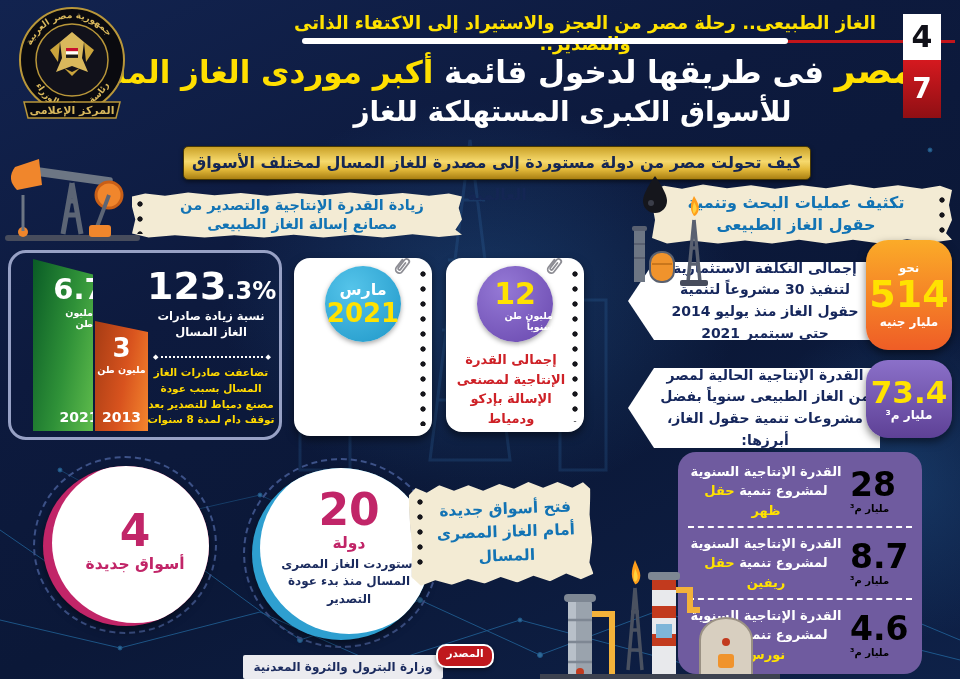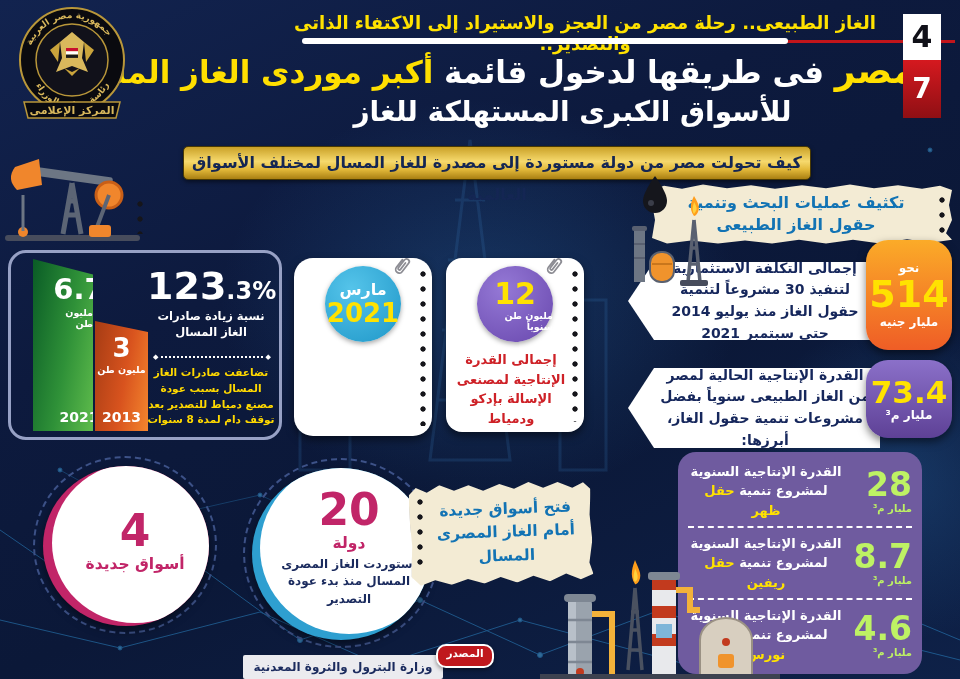--- a/index.html
+++ b/index.html
@@ -56,21 +56,21 @@
   .pct-num{font-weight:bold;font-size:38px;line-height:1;direction:ltr;}
   .pct-frac{font-size:24px;}
   .pct-label{font-size:11.5px;font-weight:bold;margin-top:4px;line-height:1.35;}
   .dotline{position:absolute;right:8px;top:100px;width:118px;display:flex;align-items:center;color:#fff;}
   .dotline .dl{flex:1;border-top:2px dotted #ffffff;margin:0 3px;}
   .dotline span{font-size:7px;}
   .chart-note{position:absolute;right:4px;top:112px;width:128px;text-align:center;
     color:#ffd900;font-weight:bold;font-size:10.5px;line-height:1.5;}
   
   .card{background:#ffffff;border-radius:16px;box-shadow:0 4px 8px rgba(0,0,0,.5);z-index:5;}
-  .card1{left:294px;top:258px;width:138px;height:178px;border-radius:19px;}
+  .card1{left:294px;top:258px;width:138px;height:178px;}
   .card2{left:446px;top:258px;width:138px;height:174px;}
   .card-badge{position:absolute;top:8px;left:50%;transform:translateX(-50%);width:76px;height:76px;border-radius:50%;
     display:flex;flex-direction:column;align-items:center;justify-content:center;color:#fff;box-shadow:0 2px 5px rgba(0,0,0,.35);}
   .badge-cyan{background:radial-gradient(circle at 35% 30%,#55c4ea,#1f97c8);}
   .badge-purple{background:radial-gradient(circle at 35% 30%,#9579d6,#6847ad);}
   .cb-l1{font-size:16px;font-weight:bold;line-height:1.1;}
   .badge-cyan .cb-l2{font-size:26px;font-weight:800;color:#ffe200;line-height:1.1;}
   .badge-purple .cb-l1{font-size:30px;font-weight:800;color:#ffe200;}
   .badge-purple .cb-l2{font-size:9.5px;font-weight:bold;color:#fff;}
   .card-body{position:absolute;top:92px;left:8px;right:16px;text-align:center;color:#ce2127;font-weight:bold;font-size:13px;line-height:1.5;}
@@ -87,21 +87,21 @@
   .stat1-badge{left:866px;top:240px;width:86px;height:110px;background:linear-gradient(180deg,#fbab28,#ef5d26);}
   .stat2-badge{left:866px;top:360px;width:86px;height:78px;background:linear-gradient(180deg,#8b70c9,#5e4196);}
   .sb-prefix{font-size:12px;font-weight:bold;}
   .sb-num{font-size:38px;font-weight:800;color:#ffe200;line-height:1.05;}
   .stat2-badge .sb-num{font-size:31px;}
   .sb-unit{font-size:12px;font-weight:bold;}
   
   .fields-panel{left:678px;top:452px;width:244px;height:222px;background:#6f5b9f;border-radius:18px;z-index:5;
     padding:4px 10px;display:flex;flex-direction:column;}
   .field-row{flex:1;display:flex;direction:rtl;align-items:center;gap:6px;padding:2px 0;}
-  .fr-numwrap{width:62px;text-align:right;color:#bef264;}
+  .fr-numwrap{width:62px;text-align:left;color:#000000;}
   .fr-num{font-size:33px;font-weight:800;line-height:1;}
   .fr-unit{font-size:10px;font-weight:bold;margin-top:2px;}
   .fr-text{flex:1;color:#ffffff;font-weight:bold;font-size:13px;line-height:1.5;text-align:center;}
   .fr-text .hl{color:#ffe200;}
   .field-sep{border-top:2px dashed #ffffff;height:0;}
   
   .big-circle{border-radius:50%;overflow:hidden;z-index:5;box-shadow:0 4px 10px rgba(0,0,0,.5);}
   .circle-markets{left:43px;top:466px;width:166px;height:160px;background:#c12568;}
   .circle-countries{left:252px;top:468px;width:178px;height:172px;background:#2e9fd0;}
   .circle-inner{position:absolute;inset:0;border-radius:50%;background:#ffffff;
@@ -228,20 +228,23 @@
     <rect x="84" y="90" width="22" height="12" rx="3" fill="#f0862c"></rect>
     <circle cx="18" cy="97" r="5" fill="#f0862c"></circle>
     <line x1="18" y1="60" x2="18" y2="96" stroke="#6d7684" stroke-width="3"></line>
   </svg>
 
   <div class="abs torn banner-right rtl">
     <span>تكثيف عمليات البحث وتنمية حقول الغاز الطبيعى</span>
   </div>
   <div class="abs dotcol" style="left:938px;top:194px;bottom:auto;height:42px;"></div>
 
+  <div class="abs torn banner-left rtl">
+    <span>زيادة القدرة الإنتاجية والتصدير من مصانع إسالة الغاز الطبيعى</span>
+  </div>
   <div class="abs dotcol" style="left:136px;top:198px;bottom:auto;height:36px;"></div>
 
   <svg class="abs refinery-icon" width="82" height="124" viewBox="0 0 82 124">
     <path d="M27 4 C27 4 15 20 15 29 a12 12 0 0 0 24 0 C39 20 27 4 27 4 Z" fill="#15161c"></path>
     <circle cx="23" cy="31" r="3" fill="#3a3d49"></circle>
     <rect x="6" y="58" width="11" height="52" fill="#6d7684"></rect>
     <rect x="4" y="54" width="15" height="5" rx="2" fill="#596070"></rect>
     <line x1="6" y1="72" x2="17" y2="72" stroke="#596070" stroke-width="2"></line>
     <line x1="6" y1="86" x2="17" y2="86" stroke="#596070" stroke-width="2"></line>
     <rect x="22" y="80" width="24" height="30" rx="11" fill="#f0932c" stroke="#5a6170" stroke-width="2"></rect>

